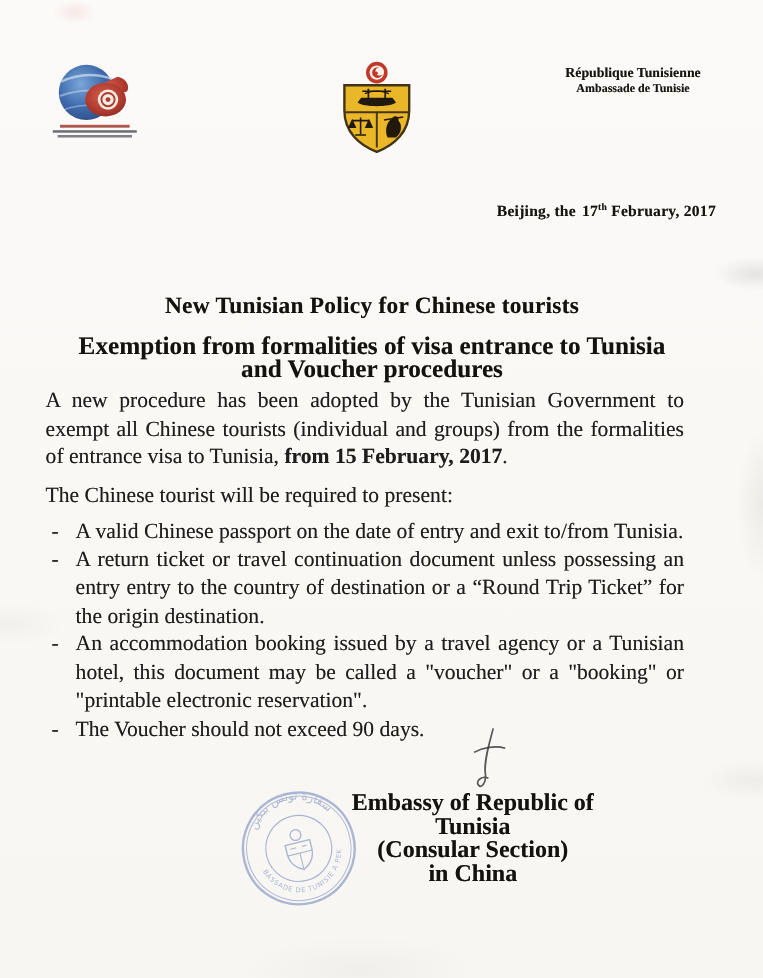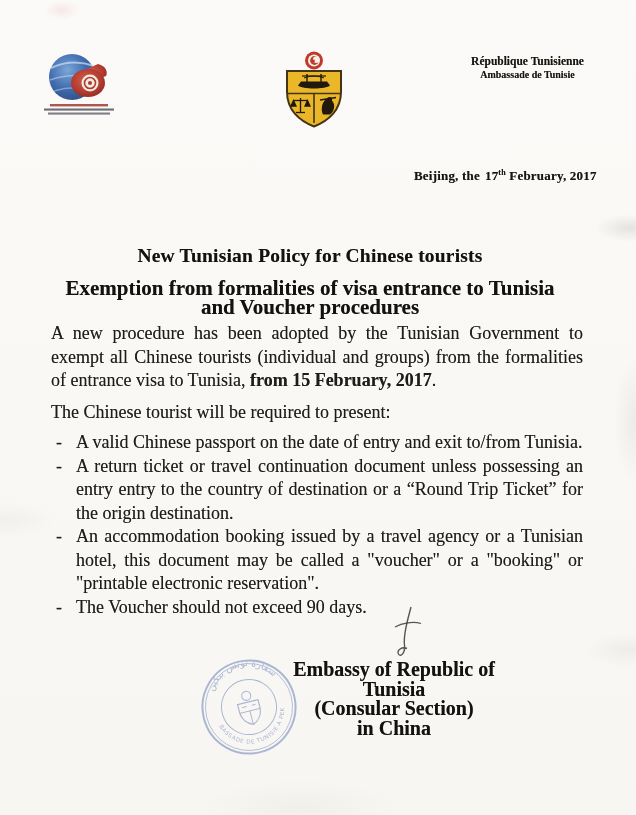--- a/index.html
+++ b/index.html
@@ -38,21 +38,21 @@
   }
   .dateline .day{margin-left:5px;}
   .dateline sup{font-size:8px;vertical-align:super;line-height:0;}
 
   
   .title-block{position:absolute;left:40px;top:233px;width:540px;text-align:center;color:#14120e;}
   .doc-title{font-size:19.5px;font-weight:bold;margin:12px;letter-spacing:.2px;}
   .doc-subtitle{font-size:21px;font-weight:bold;line-height:18.5px;margin-top:6px;}
 
   
-  .body-block{position:absolute;left:51px;top:322px;width:532px;font-size:18px;line-height:23.5px;}
+  .body-block{position:absolute;left:38px;top:322px;width:532px;font-size:18px;line-height:23.5px;}
   .p1{text-align:justify;margin:0;}
   .intro{margin:8px 0 0 0;}
   .bullets{margin-top:7px;}
   .bullet{position:relative;padding-left:25px;text-align:justify;}
   .bullet .dash{position:absolute;left:5px;top:0;}
 
   
   .squiggle{position:absolute;left:390px;top:604px;width:34px;height:60px;}
   .stamp{position:absolute;left:200px;top:658px;width:98px;height:98px;opacity:.58;transform:rotate(-14deg);}
   .sig-block{

